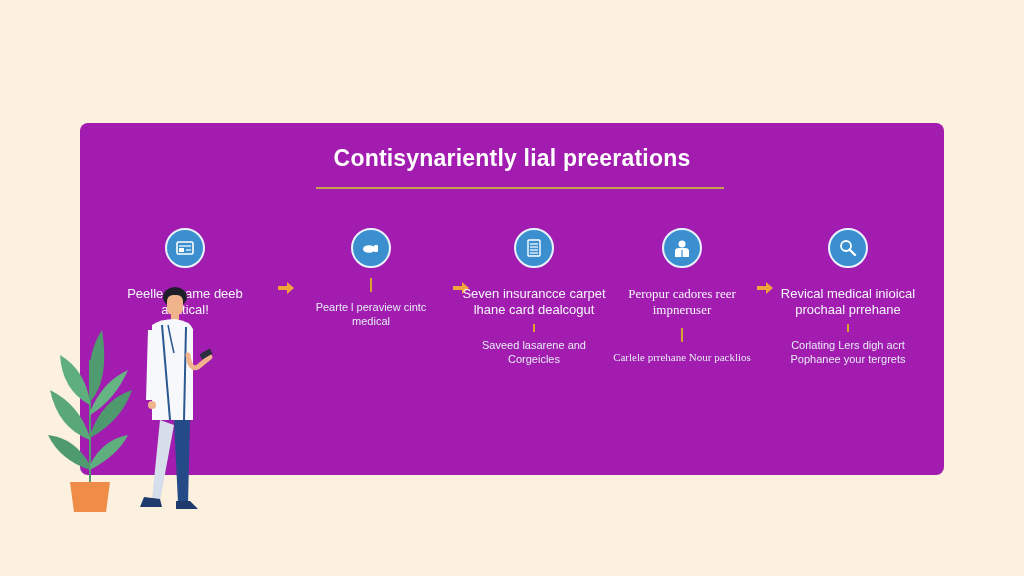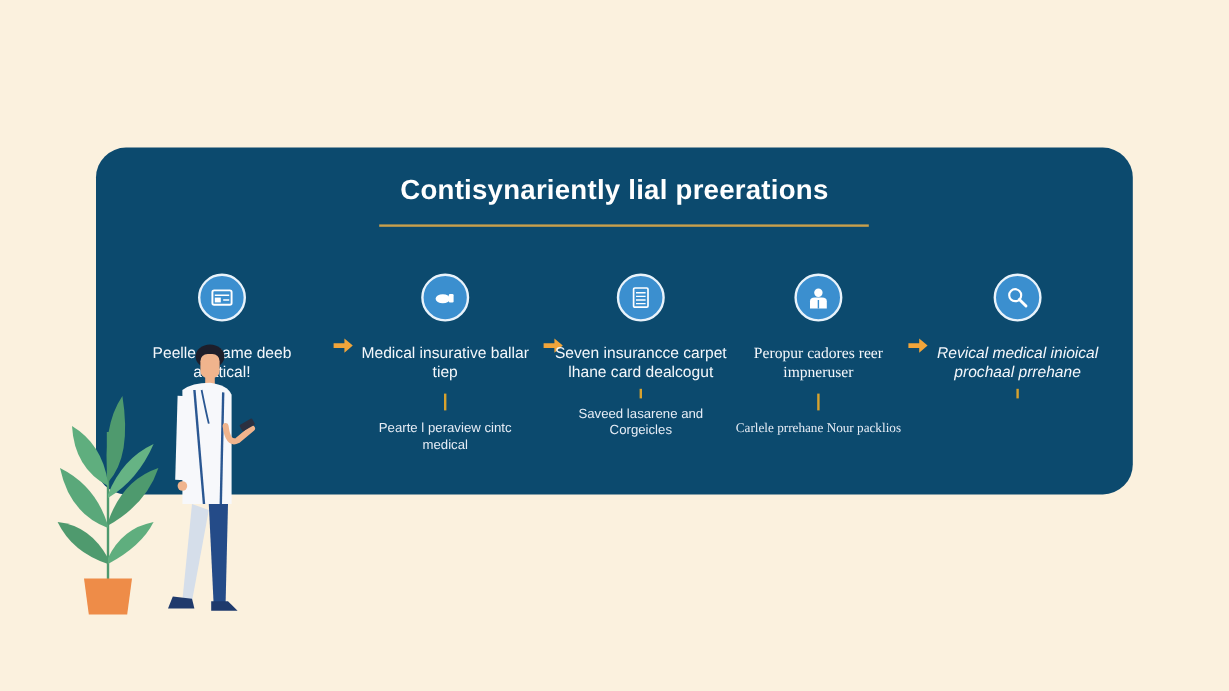--- a/index.html
+++ b/index.html
@@ -3,22 +3,22 @@
   <meta charset="utf-8">
   <style>
     html, body { margin: 0; padding: 0; }
     body {
       width: 1024px; height: 576px; overflow: hidden;
       background: #FBF1DE;
       position: relative;
       font-family: "Liberation Sans", "DejaVu Sans", sans-serif;
     }
     .panel {
-      position: absolute; left: 80px; top: 123px; width: 864px; height: 289px;
-      background: #0c4a6e; border-radius: 25px;
+      position: absolute; left: 80px; top: 123px; width: 864px; height: 352px;
+      background: #a21caf; border-radius: 8px;
     }
     .title {
       position: absolute; left: 0; right: 0; top: 22px;
       text-align: center; color: #FFFFFF; font-weight: bold; font-size: 23px;
       letter-spacing: 0.2px;
     }
     .title-rule {
       position: absolute; left: 236px; width: 408px; top: 64px; height: 2px;
       background: #C9A04C;
     }
@@ -73,21 +73,20 @@
       </svg>
   </div>
 
   <div class="step" style="left:216px;">
     <div class="icon-circle">
       <svg width="20" height="20" viewBox="0 0 20 20">
         <ellipse cx="8" cy="11" rx="6" ry="3.8" fill="#fff"></ellipse>
         <rect x="13" y="7" width="4" height="7" rx="1" fill="#fff"></rect>
       </svg>
     </div>
-    <div class="step-title">Medical insurative ballar tiep</div>
     <div class="step-tick"></div>
     <div class="step-desc">Pearte l peraview cintc medical</div>
   </div>
 
   <div class="arrow" style="left:372px;">
     <svg width="18" height="14" viewBox="0 0 18 14">
         <path d="M1 5 H10 V1 L17 7 L10 13 V9 H1 Z" fill="#F2A53A"></path>
       </svg>
   </div>
 
@@ -118,29 +117,30 @@
     <div class="step-tick"></div>
     <div class="step-desc">Carlele prrehane Nour packlios</div>
   </div>
 
   <div class="arrow" style="left:676px;">
     <svg width="18" height="14" viewBox="0 0 18 14">
         <path d="M1 5 H10 V1 L17 7 L10 13 V9 H1 Z" fill="#F2A53A"></path>
       </svg>
   </div>
 
-  <div class="step" style="left:693px;font-style:italic;">
+  <div class="step" style="left:693px;">
     <div class="icon-circle">
       <svg width="20" height="20" viewBox="0 0 20 20">
         <circle cx="8" cy="8" r="5" fill="none" stroke="#fff" stroke-width="1.8"></circle>
         <line x1="11.5" y1="11.5" x2="17" y2="17" stroke="#fff" stroke-width="2.4" stroke-linecap="round"></line>
       </svg>
     </div>
     <div class="step-title">Revical medical inioical prochaal prrehane</div>
     <div class="step-tick short"></div>
+    <div class="step-desc">Corlating Lers digh acrt Pophanee your tergrets</div>
   </div>
 </div>
 
 <svg class="plant" width="100" height="200" viewBox="0 0 100 200">
   <line x1="50" y1="170" x2="50" y2="40" stroke="#4E9A6E" stroke-width="2"></line>
   <path d="M50 150 Q20 140 8 115 Q35 118 50 145 Z" fill="#4F9A6E"></path>
   <path d="M50 150 Q78 135 88 115 Q62 120 50 145 Z" fill="#5FAE7E"></path>
   <path d="M50 120 Q18 108 10 70 Q40 85 50 118 Z" fill="#5AA87A"></path>
   <path d="M50 118 Q82 100 92 70 Q62 80 50 115 Z" fill="#4E9A6E"></path>
   <path d="M50 85 Q22 70 20 35 Q45 50 50 82 Z" fill="#5FAE7E"></path>

